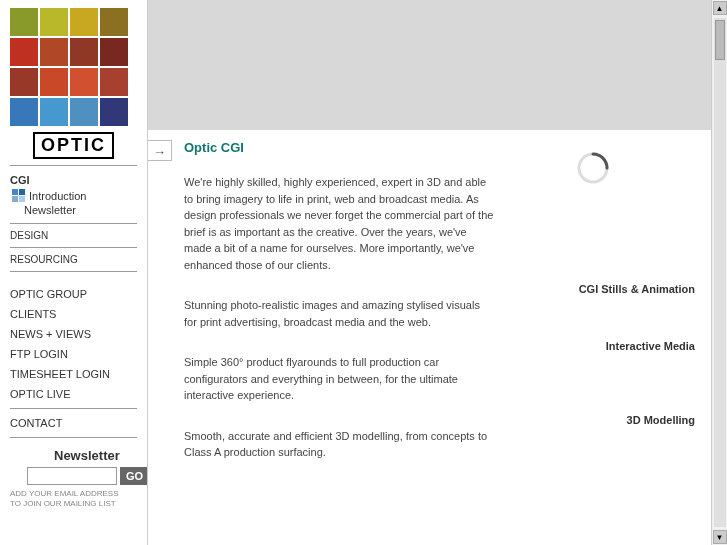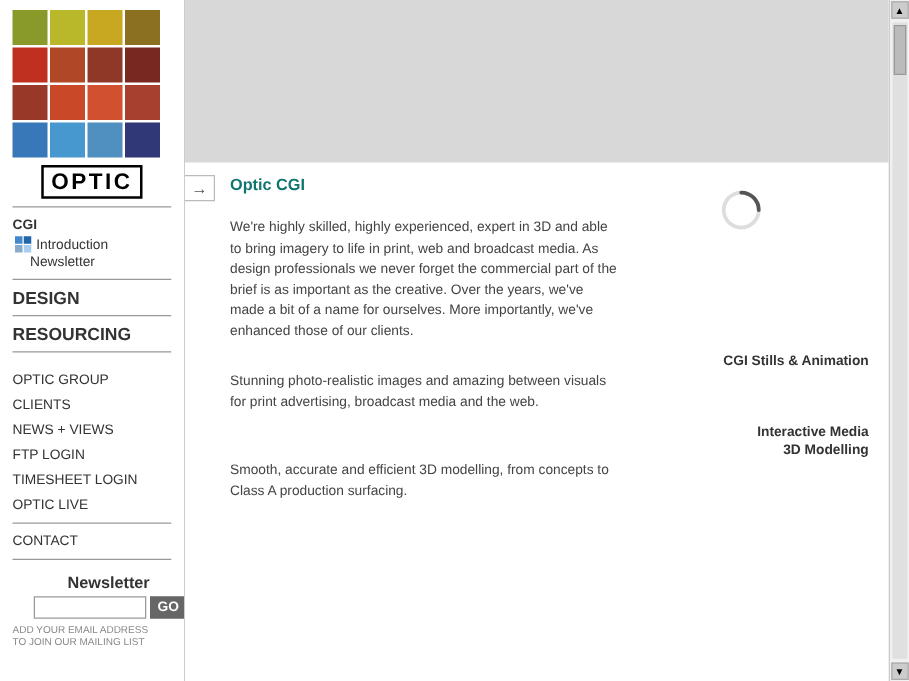--- a/index.html
+++ b/index.html
@@ -85,22 +85,22 @@
       grid-template-rows: 6px 6px;
       gap: 1px;
       margin-right: 4px;
     }
     .icon-cell {
       width: 6px;
       height: 6px;
     }
 
     .nav-bold {
-      font-weight: bold;
-      font-size: 14px;
+      font-weight: normal;
+      font-size: 10px;
       color: #333;
       padding: 2px 10px;
       text-transform: uppercase;
       cursor: pointer;
     }
 
     .nav-link {
       display: block;
       padding: 4px 10px;
       font-size: 11px;
@@ -346,25 +346,26 @@
         <path d="M18 4 A14 14 0 0 1 32 18" fill="none" stroke="#555" stroke-width="3" stroke-linecap="round"></path>
       </svg>
     </div>
 
     <div class="content-inner">
       <div class="content-title">Optic CGI</div>
       <div class="content-body">We're highly skilled, highly experienced, expert in 3D and able to bring imagery to life in print, web and broadcast media. As design professionals we never forget the commercial part of the brief is as important as the creative. Over the years, we've made a bit of a name for ourselves. More importantly, we've enhanced those of our clients.</div>
 
       <div>
         <div class="section-heading">CGI Stills &amp; Animation</div>
-        <div class="content-body">Stunning photo-realistic images and amazing between visuals for print advertising, broadcast media and the web.</div>
+        <div class="content-body">Stunning photo-realistic images and amazing stylised visuals for print advertising, broadcast media and the web.</div>
       </div>
 
       <div>
         <div class="section-heading">Interactive Media</div>
+        <div class="content-body">Simple 360° product flyarounds to full production car configurators and everything in between, for the ultimate interactive experience.</div>
       </div>
 
       <div>
         <div class="section-heading">3D Modelling</div>
         <div class="content-body">Smooth, accurate and efficient 3D modelling, from concepts to Class A production surfacing.</div>
       </div>
     </div>
   </div>
 </div>
 

